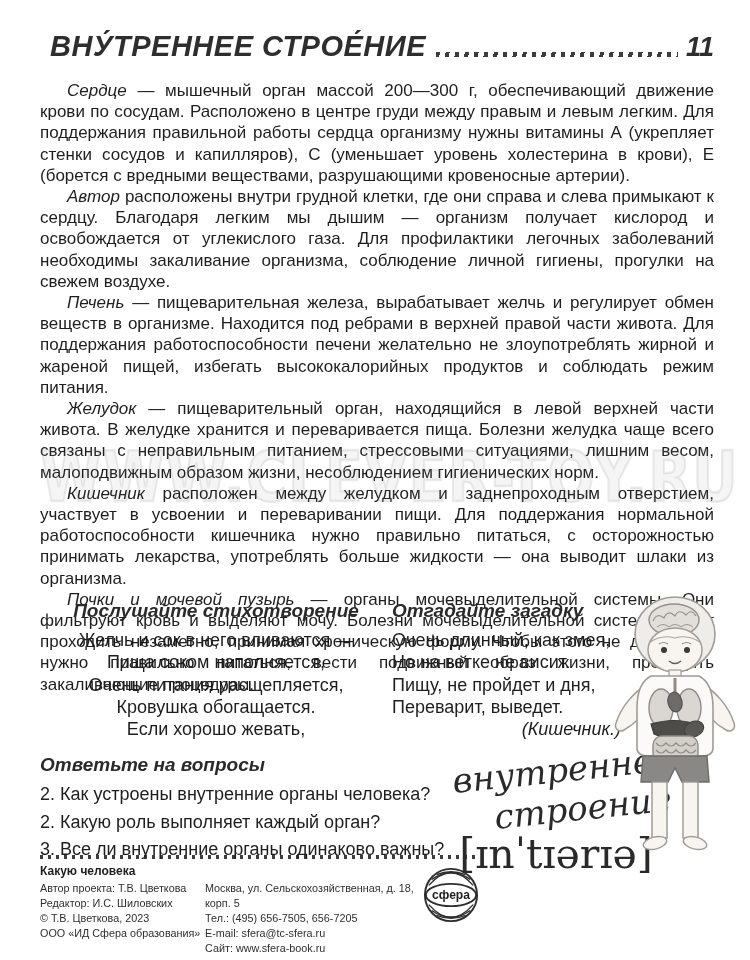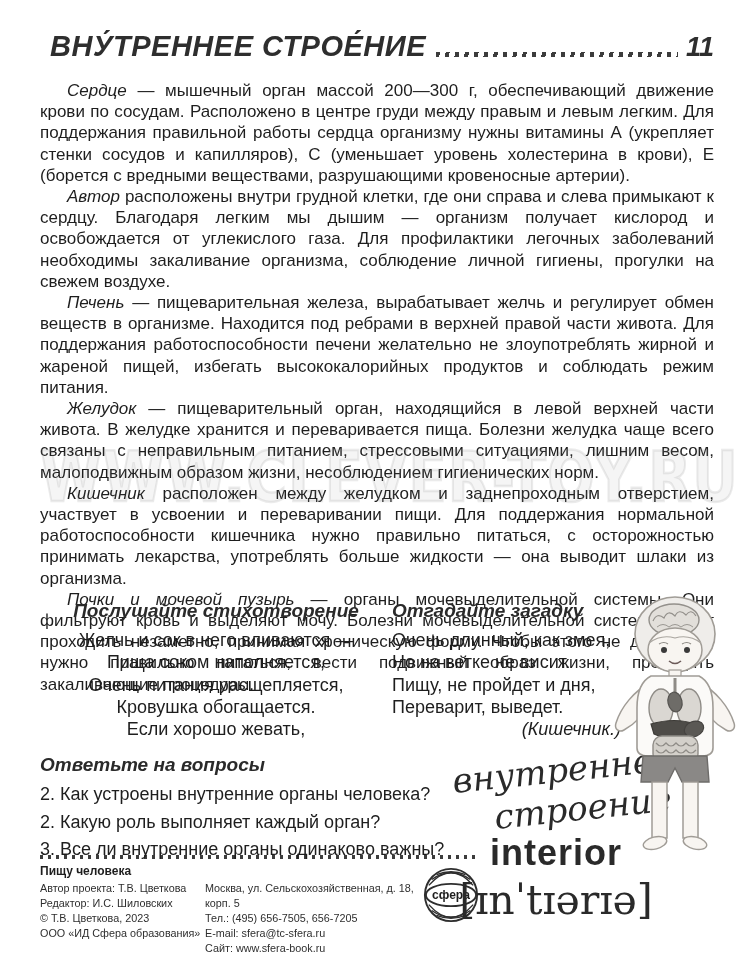--- a/index.html
+++ b/index.html
@@ -124,21 +124,21 @@
   <div class="questions">
     <div class="sec-title">Ответьте на вопросы</div>
     <div class="q">2. Как устроены внутренние органы человека?</div>
     <div class="q">2. Какую роль выполняет каждый орган?</div>
     <div class="q">3. Все ли внутренние органы одинаково важны?</div>
   </div>
 
   <div class="dots-sep"></div>
 
   <div class="footer">
-    <div class="footer-series">Пищу человека</div>
+    <div class="footer-series">Какую человека</div>
     <div class="footer-cols">
       <div class="footer-col1">
         <div>Автор проекта: Т.В. Цветкова</div>
         <div>Редактор: И.С. Шиловских</div>
         <div>© Т.В. Цветкова, 2023</div>
         <div>ООО «ИД Сфера образования»</div>
       </div>
       <div class="footer-col2">
         <div>Москва, ул. Сельскохозяйственная, д. 18, корп. 5</div>
         <div>Тел.: (495) 656-7505, 656-7205</div>
@@ -156,21 +156,20 @@
     <path d="M7 40 Q30 66 53 40" fill="none" stroke="#2e2e2e" stroke-width="1.4"></path>
     <path d="M10 46 Q30 60 50 46" fill="none" stroke="#2e2e2e" stroke-width="1.4"></path>
     <path d="M15 51 Q30 57 45 51" fill="none" stroke="#2e2e2e" stroke-width="1.4"></path>
     <ellipse cx="30" cy="30" rx="26" ry="11.5" fill="#ffffff" stroke="#2e2e2e" stroke-width="2"></ellipse>
     <text x="30" y="34.5" text-anchor="middle" font-family="Liberation Sans, sans-serif" font-size="12.5" font-weight="bold" fill="#1e1e1e">сфера</text>
   </svg>
 
   <div class="vocab">
     <div class="cursive1">внутреннее</div>
     <div class="cursive2">строение</div>
-    <div class="vocab-en">interior</div>
     <div class="vocab-ipa">[ɪnˈtɪərɪə]</div>
   </div>
 
   <svg class="doll" viewBox="0 0 148 264">
 
     <ellipse cx="74" cy="40" rx="40" ry="37" fill="#efedea" stroke="#a09c96" stroke-width="1.6"></ellipse>
 
     <ellipse cx="73" cy="26" rx="25" ry="16" fill="#e2dfda" stroke="#93908b" stroke-width="1.4"></ellipse>
     <path d="M52 27 q4 -9 11 -3 q4 -9 11 -2 q4 -8 11 -1 q5 -7 10 1" fill="none" stroke="#93908b" stroke-width="1.2"></path>
     <path d="M56 33 q6 -5 12 0 q6 -5 12 0 q6 -5 12 0" fill="none" stroke="#9b9893" stroke-width="1"></path>

